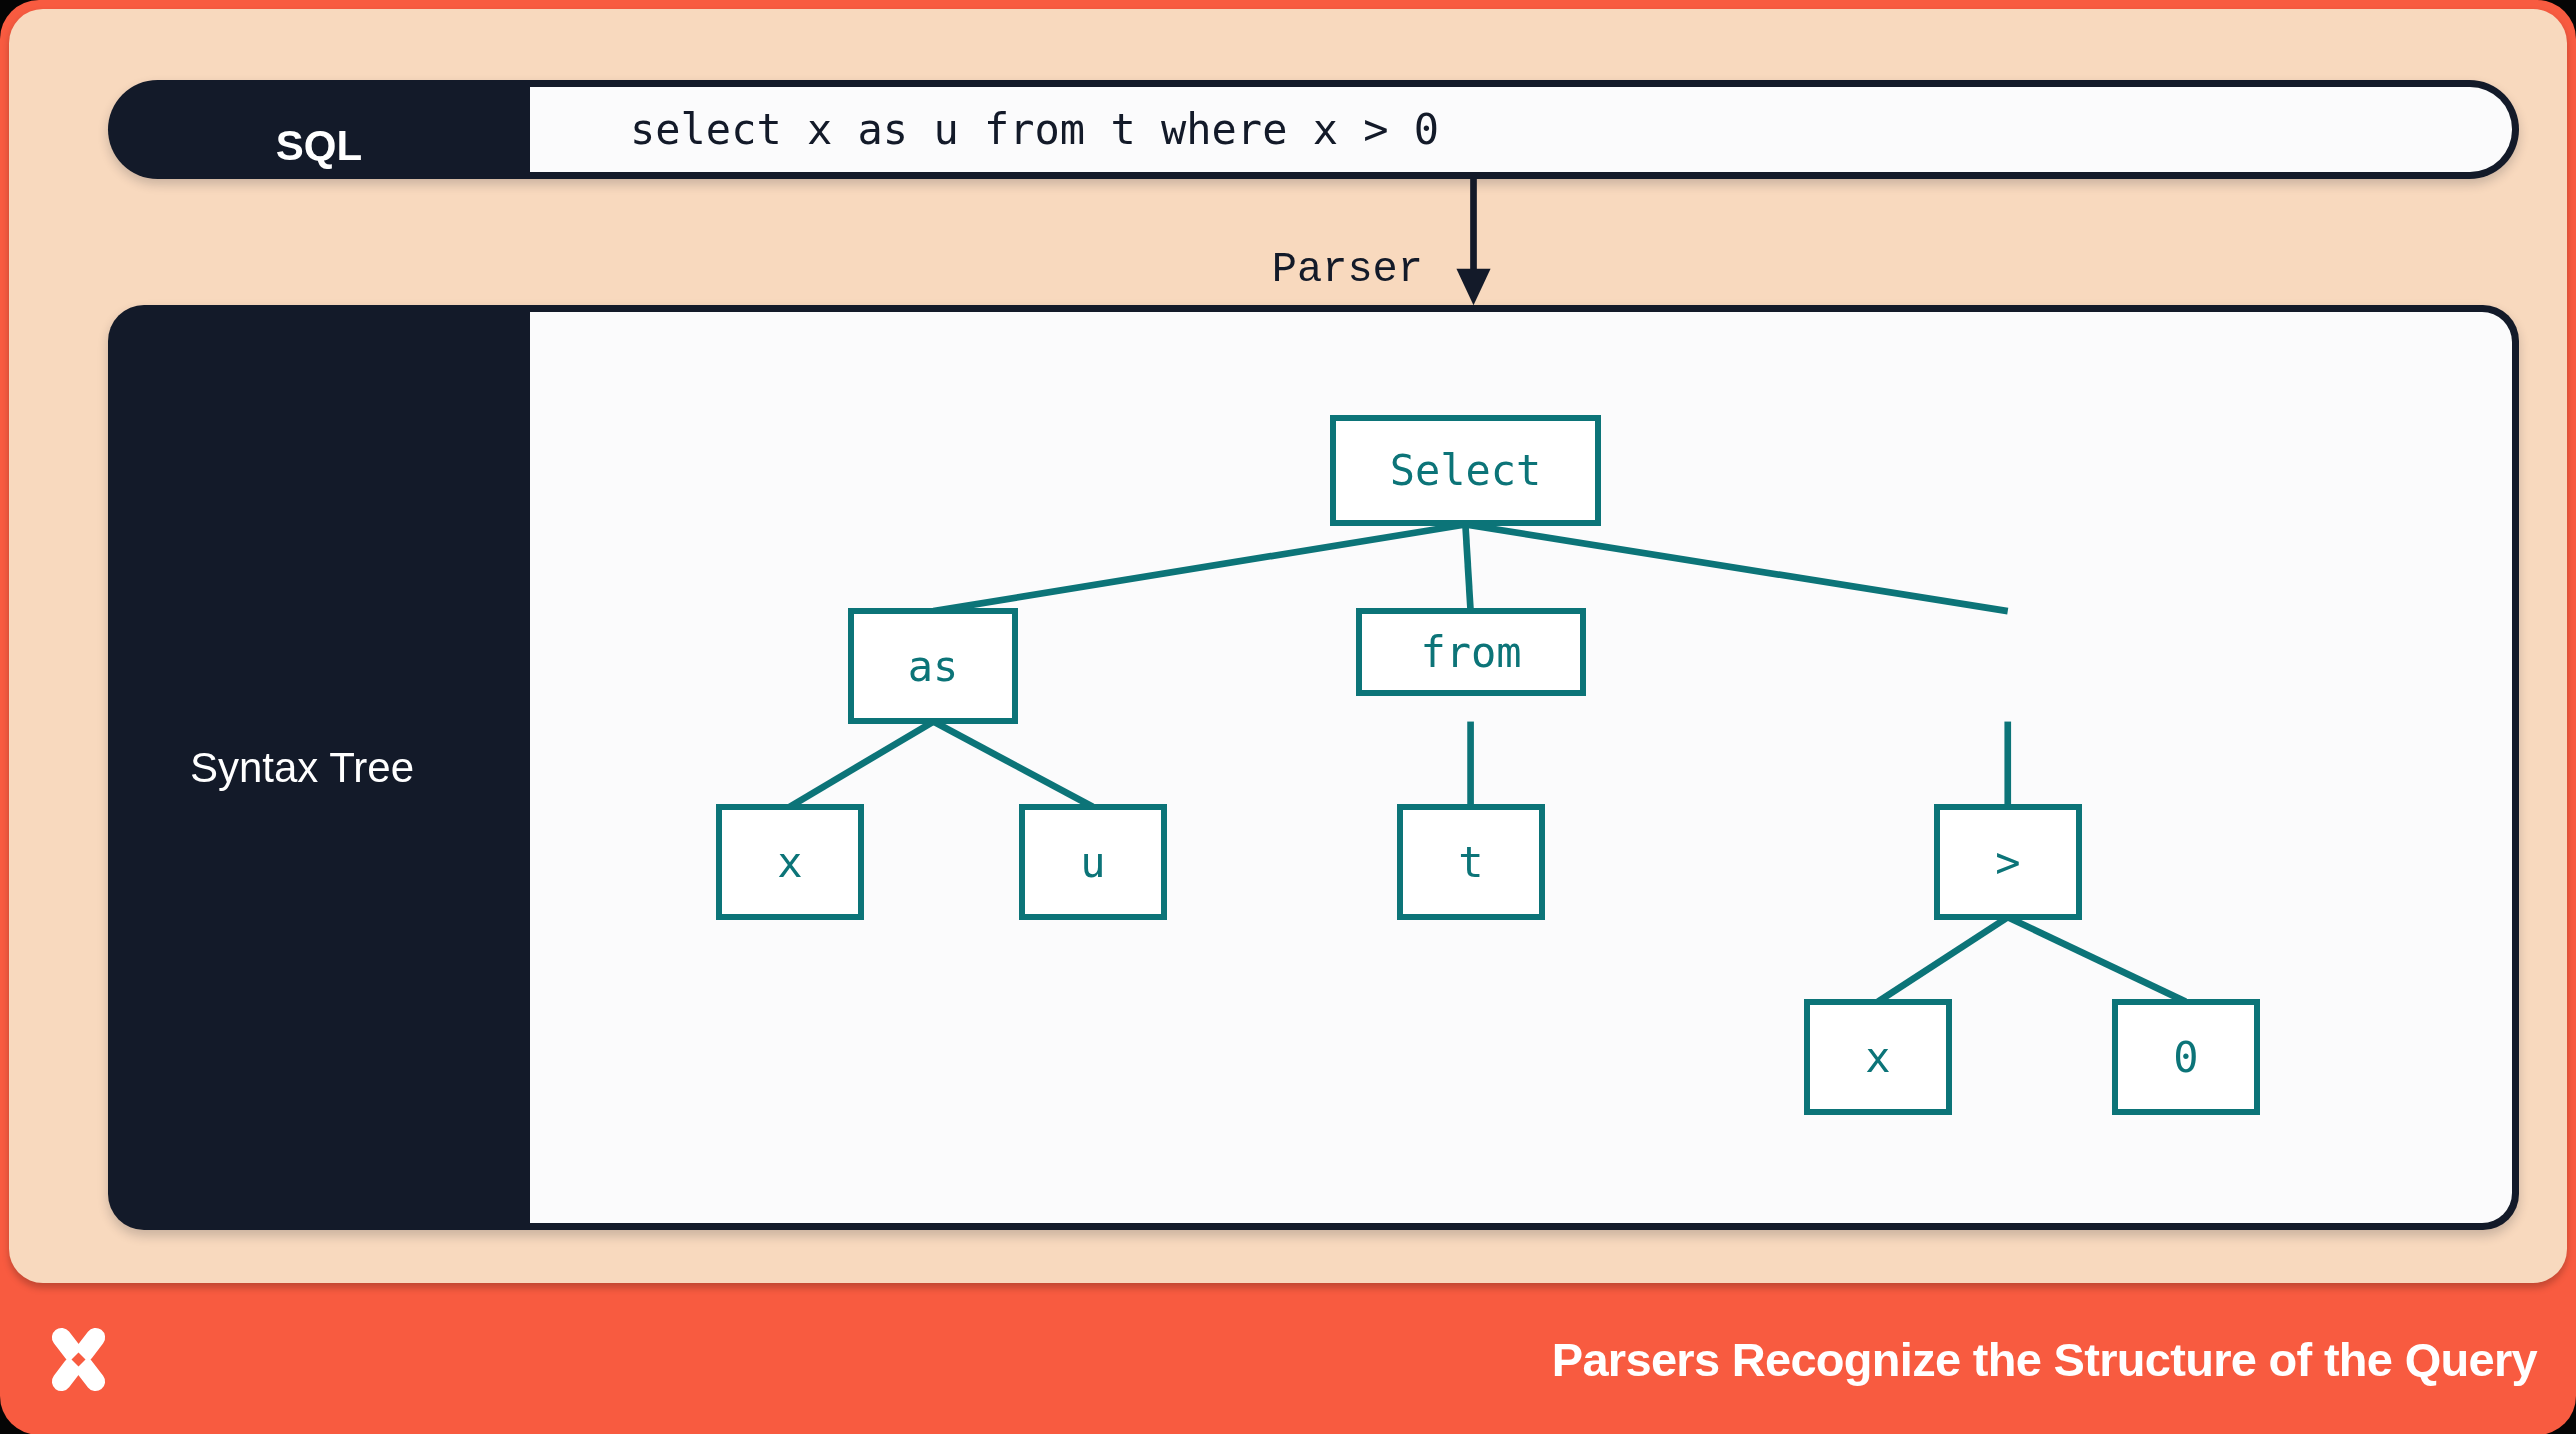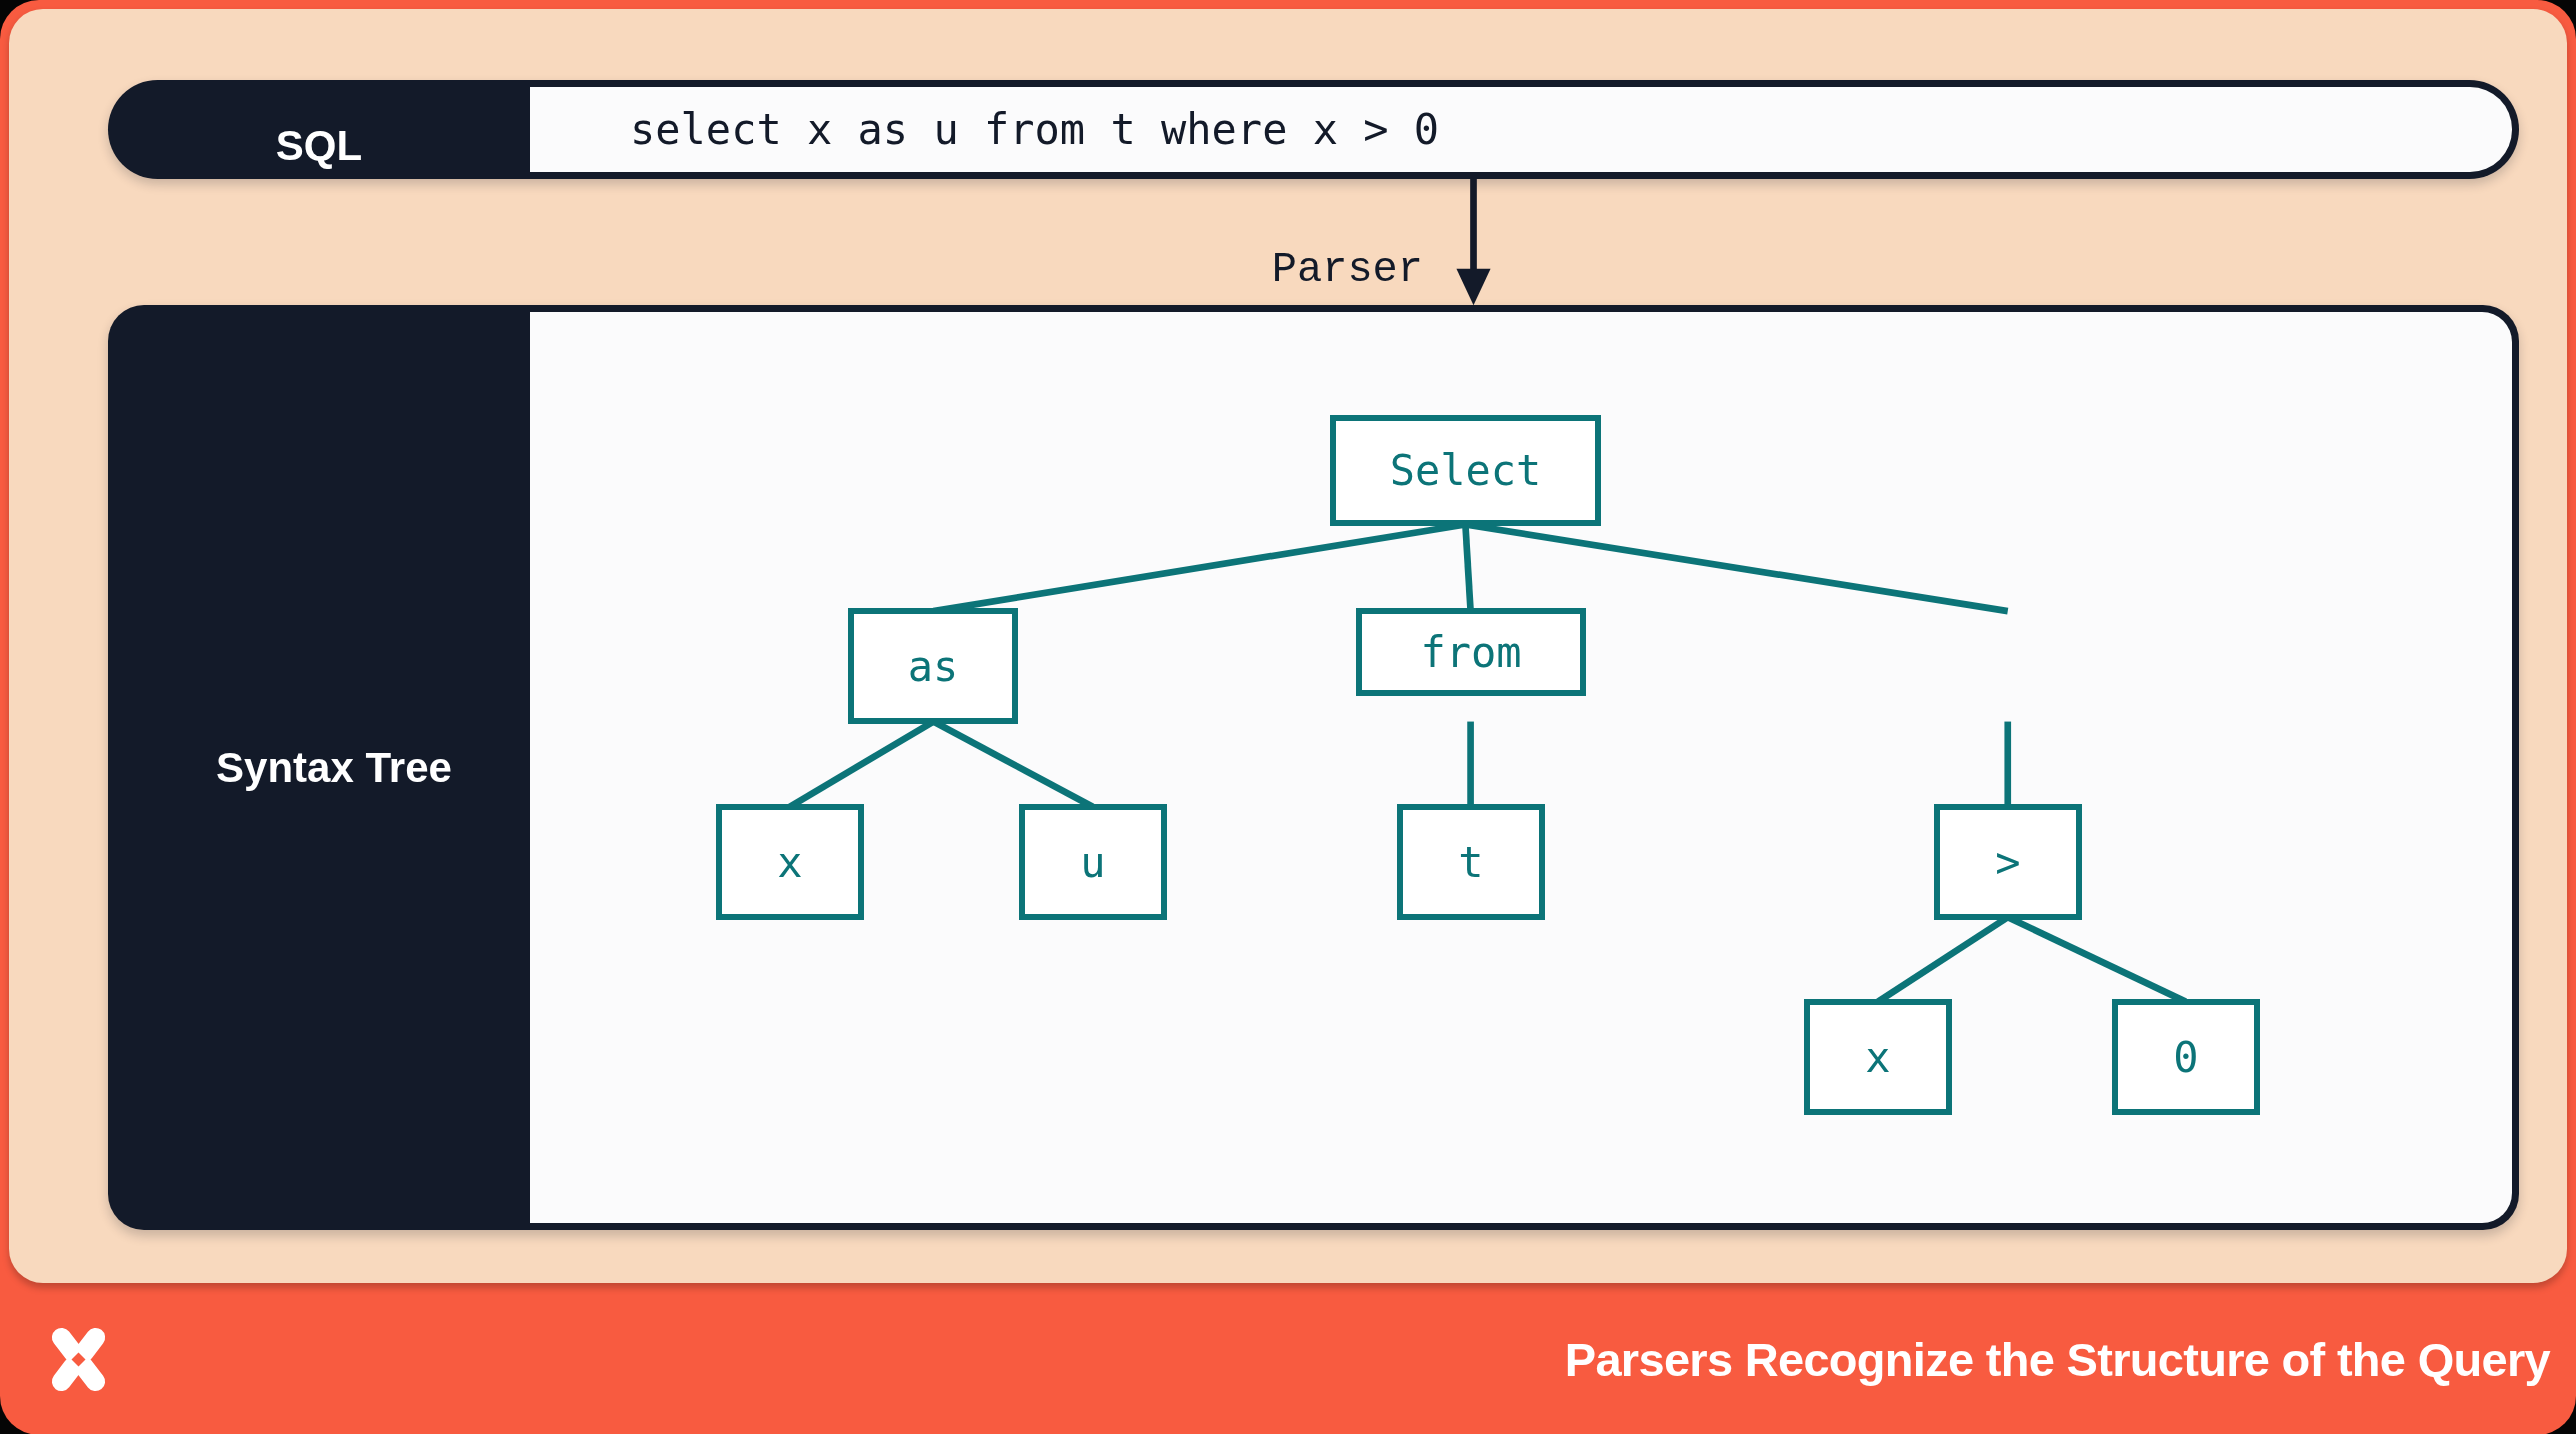--- a/index.html
+++ b/index.html
@@ -48,39 +48,39 @@
 
   
   .tree-box {
     position: absolute; left: 108px; top: 305px; width: 2411px; height: 925px;
     background: #131A29; border-radius: 36px;
     box-shadow: 0 5.2px 10.4px rgba(19,26,41,0.20);
   }
   .tree-sidebar {
     position: absolute; left: 0; top: 0; width: 388px; height: 100%;
     display: flex; align-items: center; justify-content: center;
-    color: #FFFFFF; font-size: 42px; font-weight: bold; padding-left: 32px;
+    color: #FFFFFF; font-size: 42px; font-weight: normal;
   }
   .tree-inner {
     position: absolute; left: 422px; top: 7.4px; right: 7.4px; bottom: 7.4px;
     background: #FBFBFC; border-radius: 0 30px 30px 0;
   }
   .tree-edges { position: absolute; left: 0; top: 0; }
   .tree-node {
     position: absolute; box-sizing: border-box;
     background: #FFFFFF; border: 6.7px solid #0C7478;
     display: flex; align-items: center; justify-content: center;
     font-family: "DejaVu Sans Mono", monospace; font-size: 42px; color: #0C7478;
   }
 
   
   .footer {
     position: absolute; left: 0; top: 1283px; width: 100%; height: 152px;
     display: flex; align-items: center; justify-content: flex-end;
-    padding-right: 26px; box-sizing: border-box;
+    padding-right: 39px; box-sizing: border-box;
   }
   .footer-title {
     color: #FFFFFF; font-size: 47px; font-weight: bold; letter-spacing: -0.7px;
   }
   .footer-logo { position: absolute; left: 43px; top: 1324px; }
 </style>
 </head>
 <body>
 
 <div class="page">

